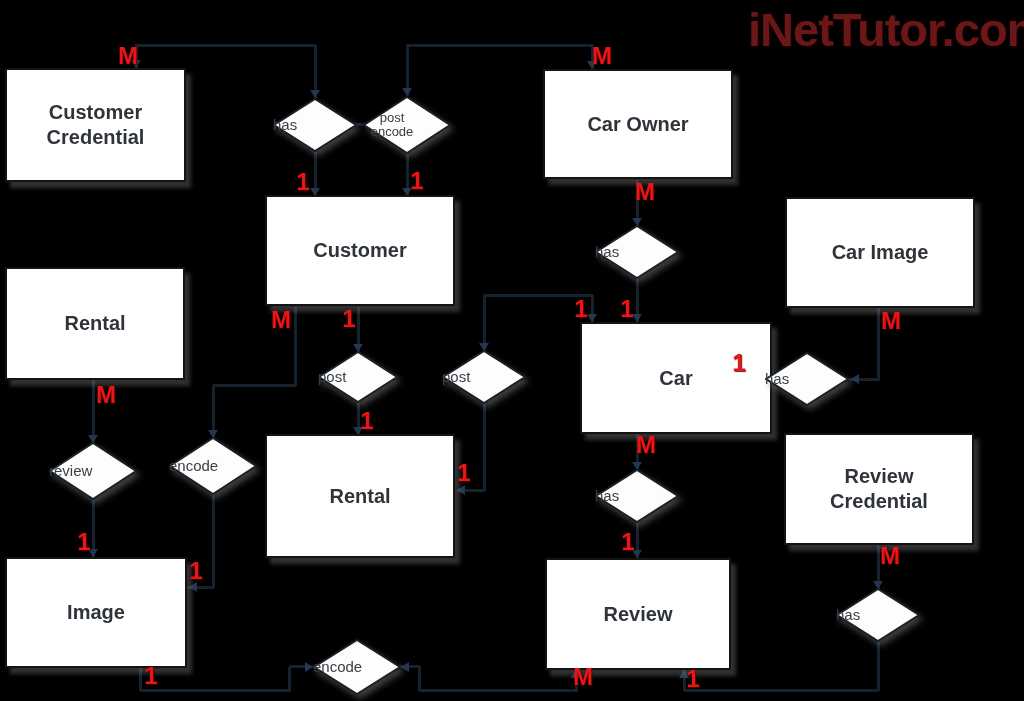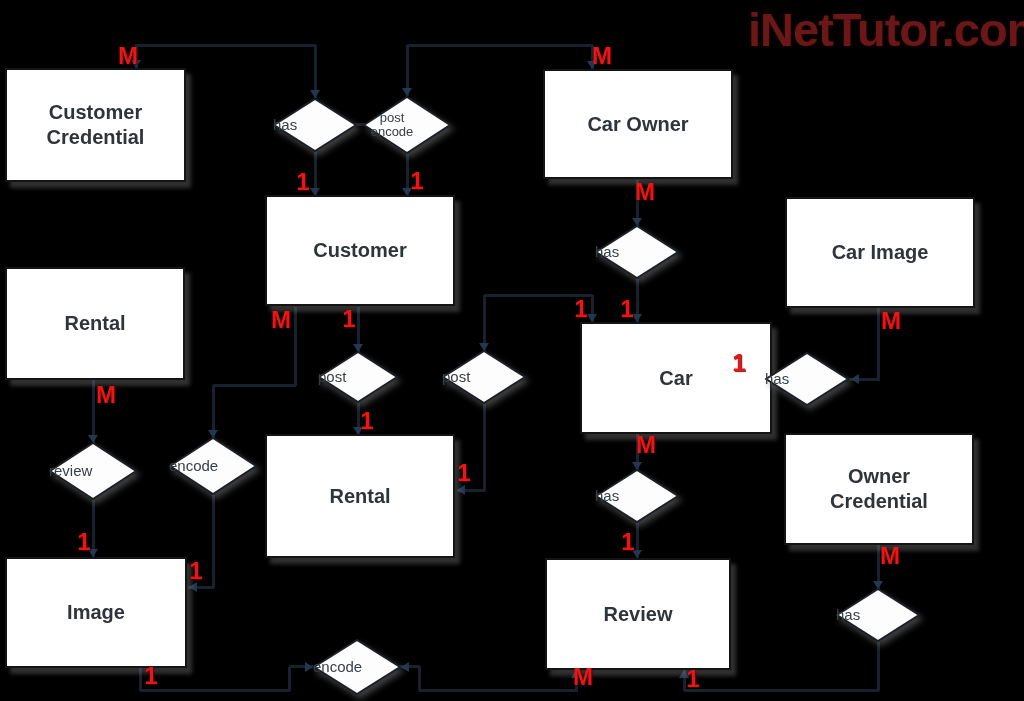--- a/index.html
+++ b/index.html
@@ -125,21 +125,21 @@
       <div class="entity" style="left: 5px; top: 267px; width: 180px; height: 113px;">
         <span>Rental</span>
       </div>
       <div class="entity" style="left: 543px; top: 322px; width: 192px; height: 112px; margin-left: 37px;">
         <span>Car</span>
       </div>
       <div class="entity" style="left: 265px; top: 434px; width: 190px; height: 124px;">
         <span>Rental</span>
       </div>
       <div class="entity" style="left: 784px; top: 433px; width: 190px; height: 112px;">
-        <span>Owner Credential</span>
+        <span>Review Credential</span>
       </div>
       <div class="entity" style="left: 5px; top: 557px; width: 182px; height: 111px;">
         <span>Image</span>
       </div>
       <div class="entity" style="left: 545px; top: 558px; width: 186px; height: 112px;">
         <span>Review</span>
       </div>
       <div class="diamond" style="left: 273px; top: 98px; width: 84px; height: 54px;">
         <svg width="84" height="54">
           <polygon points="42,1 83,27 42,53 1,27" fill="#fdfdfd" stroke="#1b2026" stroke-width="2"></polygon>

